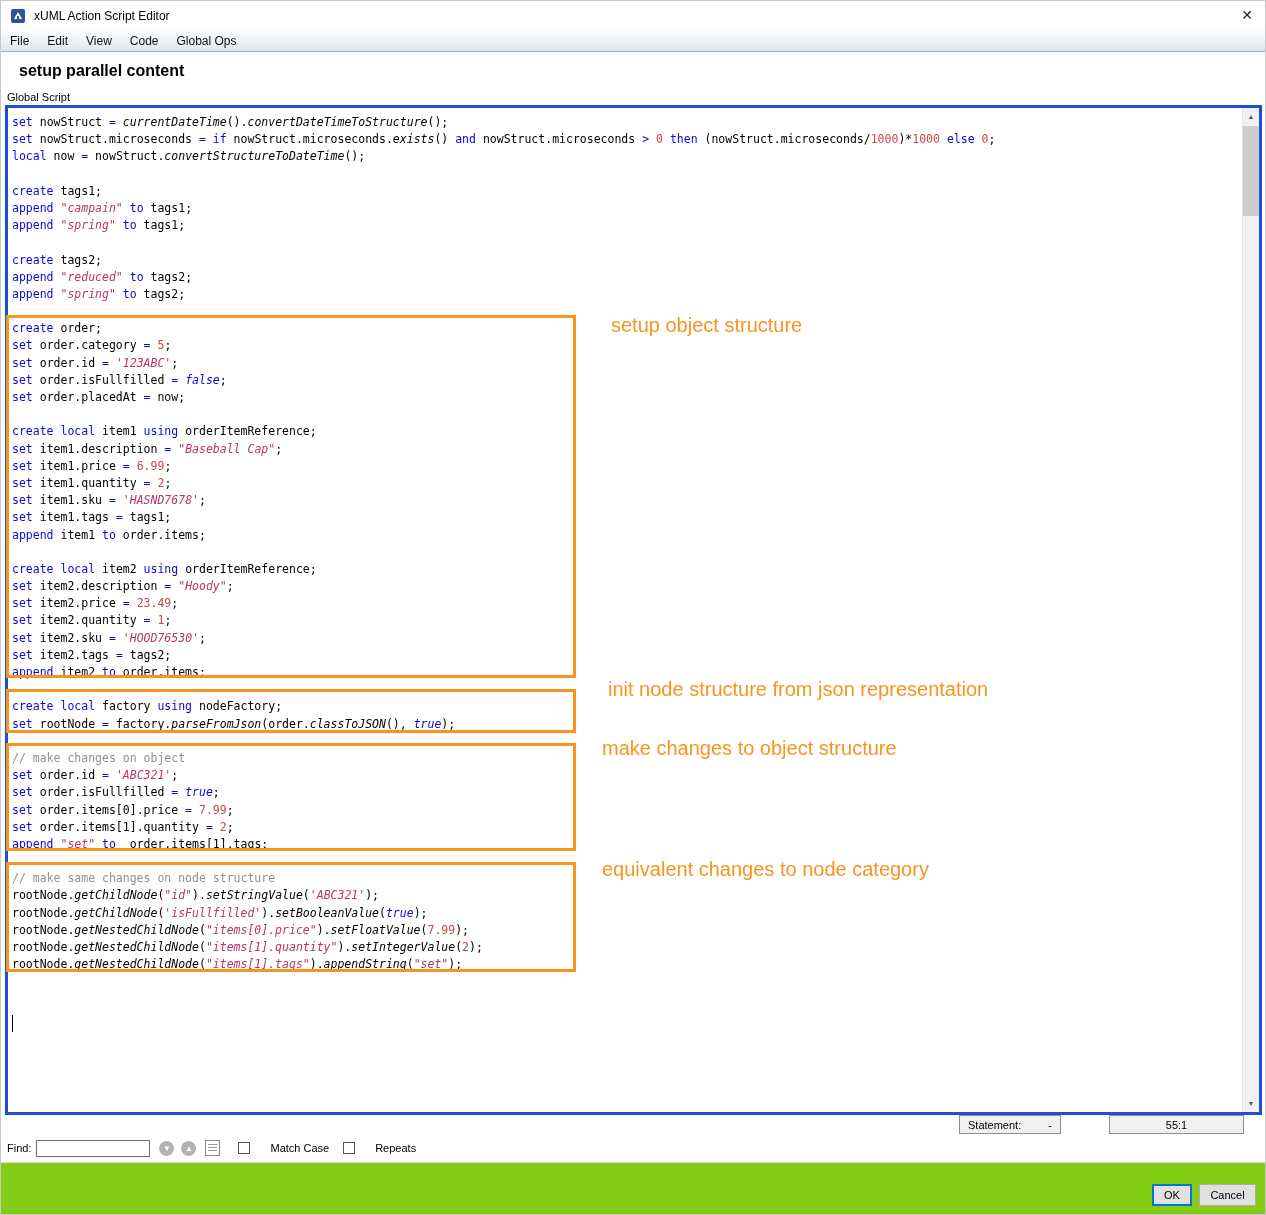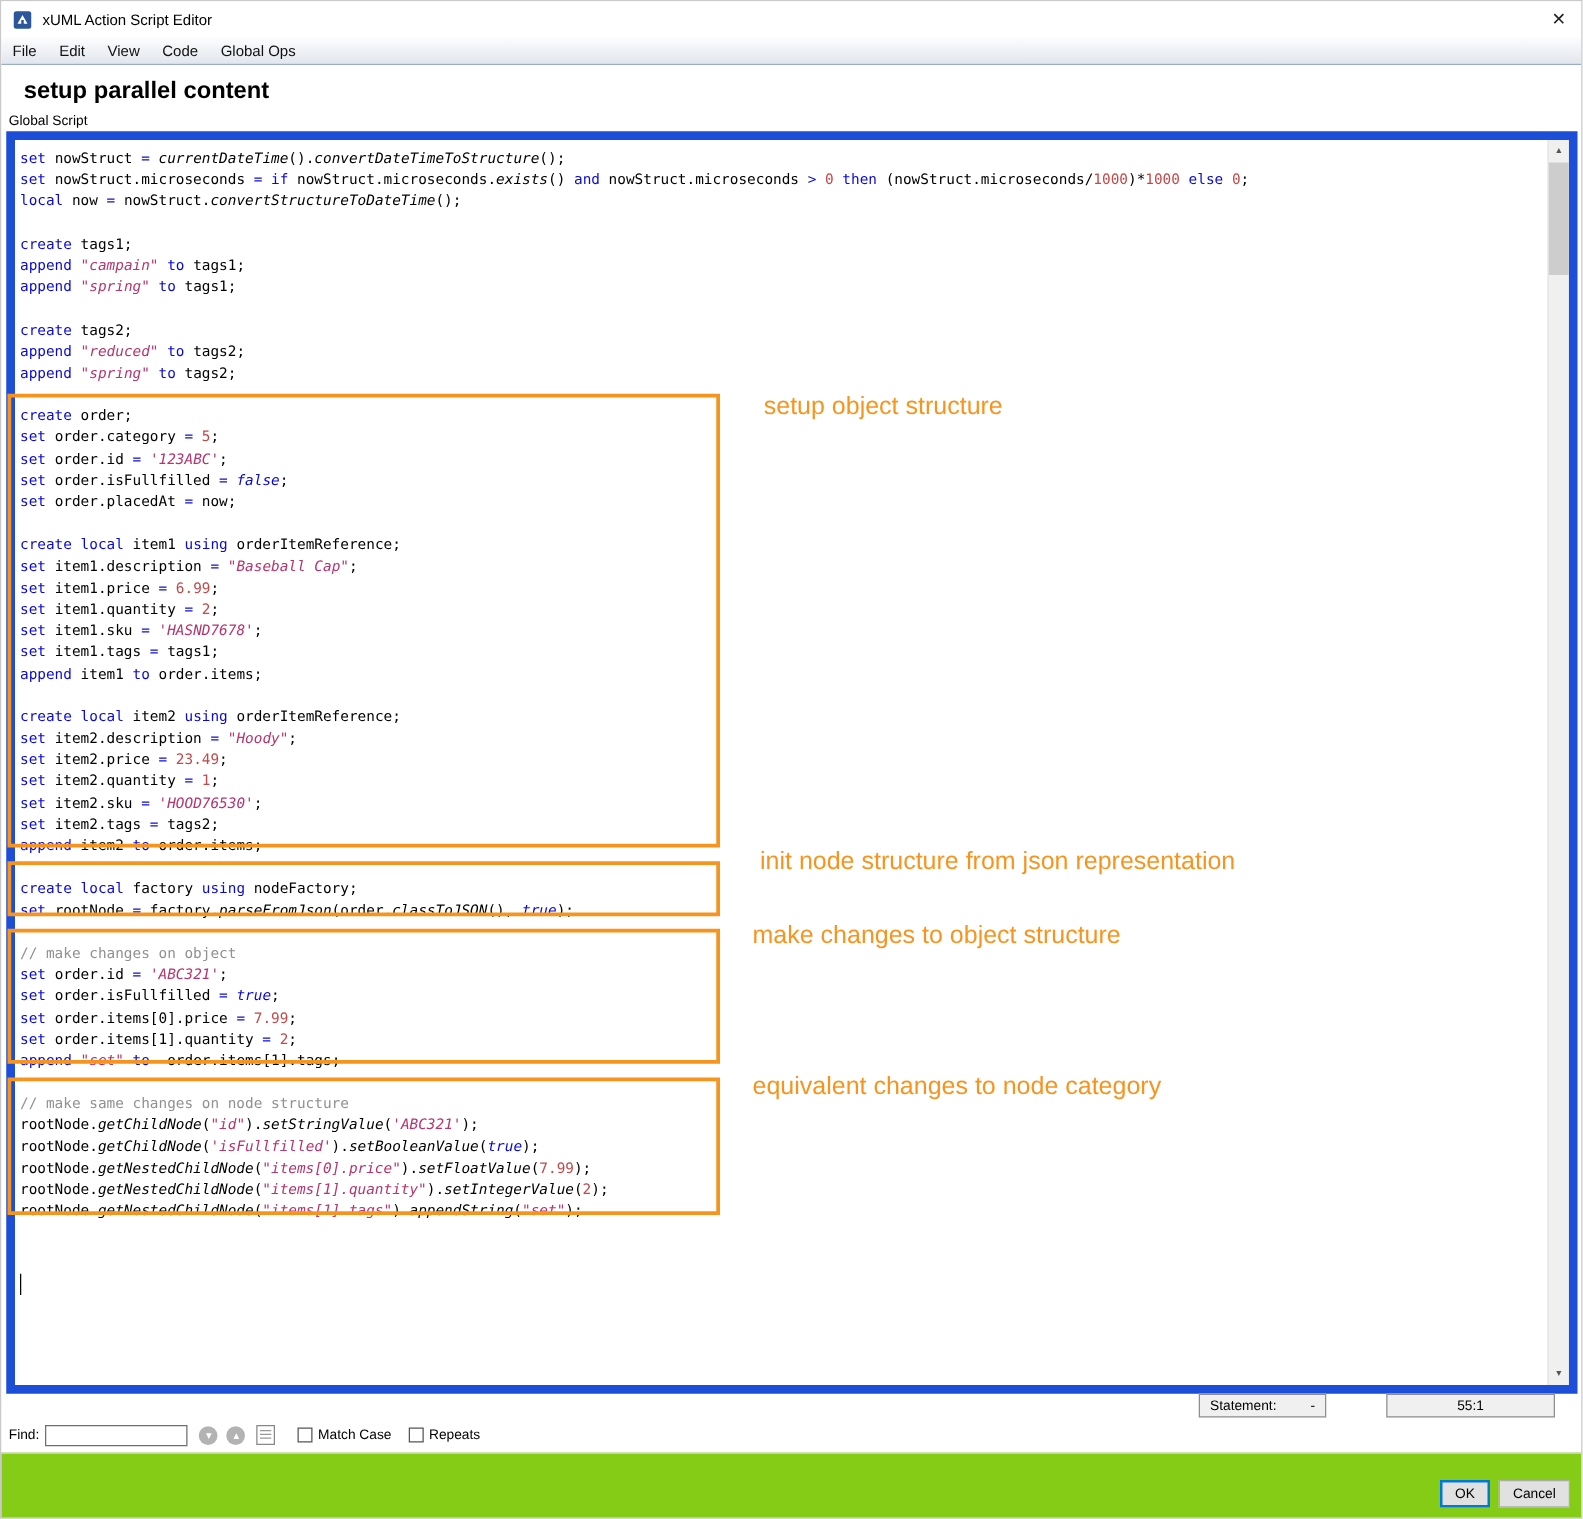--- a/index.html
+++ b/index.html
@@ -9,25 +9,25 @@
   
   .titlebar{position:absolute;left:0;top:0;width:100%;height:29px;background:#ffffff;display:flex;align-items:center;}
   .app-icon{margin-left:9px;width:16px;height:16px;display:inline-block;}
   .win-title{margin-left:8px;font-size:12px;color:#000;text-align:center;}
   .close-btn{position:absolute;right:12px;top:5px;font-size:14px;color:#222;cursor:pointer;line-height:18px;}
 
   
   .menubar{position:absolute;left:0;top:29px;width:100%;height:22px;background:linear-gradient(#fcfdfe,#e2e6ed);border-bottom:1px solid #9aadc6;display:flex;align-items:center;font-size:12px;color:#111;box-sizing:border-box;}
   .menu-item{padding:0 9px;height:100%;display:flex;align-items:center;cursor:default;}
 
-  .op-title{position:absolute;left:18px;top:61px;font-size:19px;font-weight:bold;color:#000;}
+  .op-title{position:absolute;left:18px;top:61px;font-size:16px;font-weight:bold;color:#000;}
   .editor-label{position:absolute;left:6px;top:90px;font-size:11px;color:#000;}
 
   
-  .editor{position:absolute;left:4px;top:104px;width:1257px;height:1010px;background:#ffffff;border:7px solid #1d4ed8;box-sizing:border-box;}
+  .editor{position:absolute;left:4px;top:104px;width:1257px;height:1010px;background:#ffffff;border:3px solid #1d4ed8;box-sizing:border-box;}
   .code{position:absolute;left:4px;top:6px;right:20px;font-family:"DejaVu Sans Mono",monospace;font-size:11.5px;line-height:17.2px;white-space:pre;color:#000;}
   .line{height:17.2px;}
   .t-k{color:var(--kw);}
   .t-o{color:var(--kw);}
   .t-b{color:var(--kw);font-style:italic;}
   .t-s{color:var(--str);font-style:italic;}
   .t-n{color:var(--num);}
   .t-m{font-style:italic;color:#000;}
   .t-c{color:var(--cmt);}
   .caret{position:absolute;left:4px;top:907px;width:1px;height:17px;background:#000;}
@@ -59,21 +59,21 @@
 
   
   .findbar{position:absolute;left:0;top:1137px;width:100%;height:20px;display:flex;align-items:center;font-size:11px;color:#000;}
   .find-label{margin-left:6px;}
   .find-input{margin-left:5px;width:108px;height:15px;border:1px solid #6f6f6f;font-size:11px;padding:0 2px;background:#fff;}
   .circle-btn{margin-left:9px;width:15px;height:15px;border-radius:50%;background:#b3b3b3;display:flex;align-items:center;justify-content:center;color:#fff;font-size:9px;line-height:15px;cursor:pointer;}
   .circle-btn + .circle-btn{margin-left:7px;}
   .hl-btn{margin-left:9px;width:13px;height:14px;border:1px solid #888;background:#fff;position:relative;cursor:pointer;}
   .hl-btn i{position:absolute;left:2px;right:2px;height:1px;background:#999;}
   .hl-btn i:nth-child(1){top:3px;} .hl-btn i:nth-child(2){top:6px;} .hl-btn i:nth-child(3){top:9px;}
-  .chk{display:flex;align-items:flex-end;cursor:pointer;}
+  .chk{display:flex;align-items:flex-end;cursor:pointer;gap:16px;}
   .chk .box{width:12px;height:12px;border:1px solid #555;background:#fff;display:inline-block;margin-right:4px;box-sizing:border-box;}
   .chk.match{margin-left:18px;}
   .chk.repeats{margin-left:14px;}
 
   
   .bottombar{position:absolute;left:0;top:1161px;width:100%;height:54px;background:#84cc16;border-top:1px solid #dcdcdc;box-sizing:border-box;}
   .btn{position:absolute;top:21px;height:22px;font-size:11px;font-family:"Liberation Sans",sans-serif;background:#e1e1e1;color:#000;cursor:pointer;box-sizing:border-box;}
   .btn.ok{left:1151px;width:40px;border:2px solid var(--okborder);}
   .btn.cancel{left:1198px;width:57px;border:1px solid #adadad;}
 </style>

